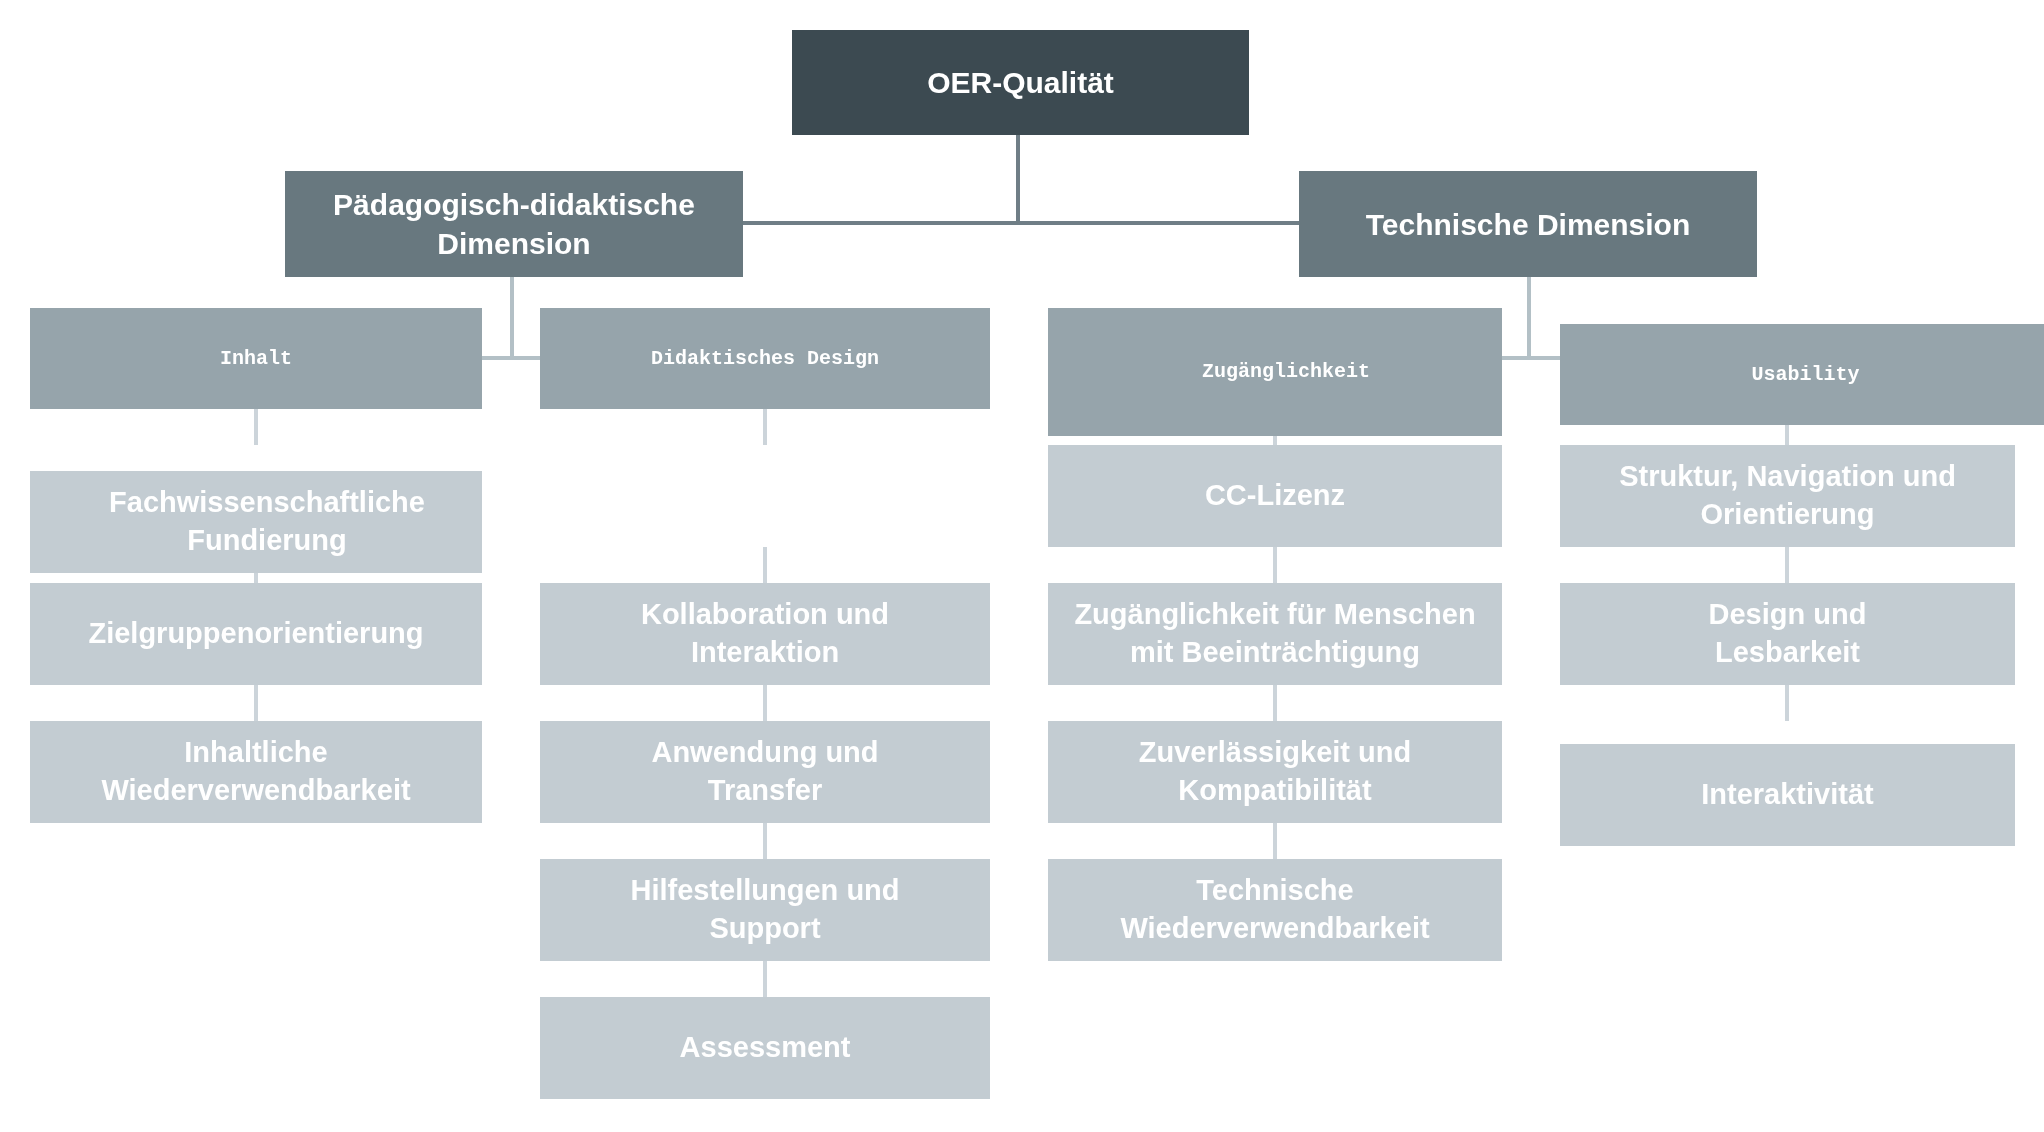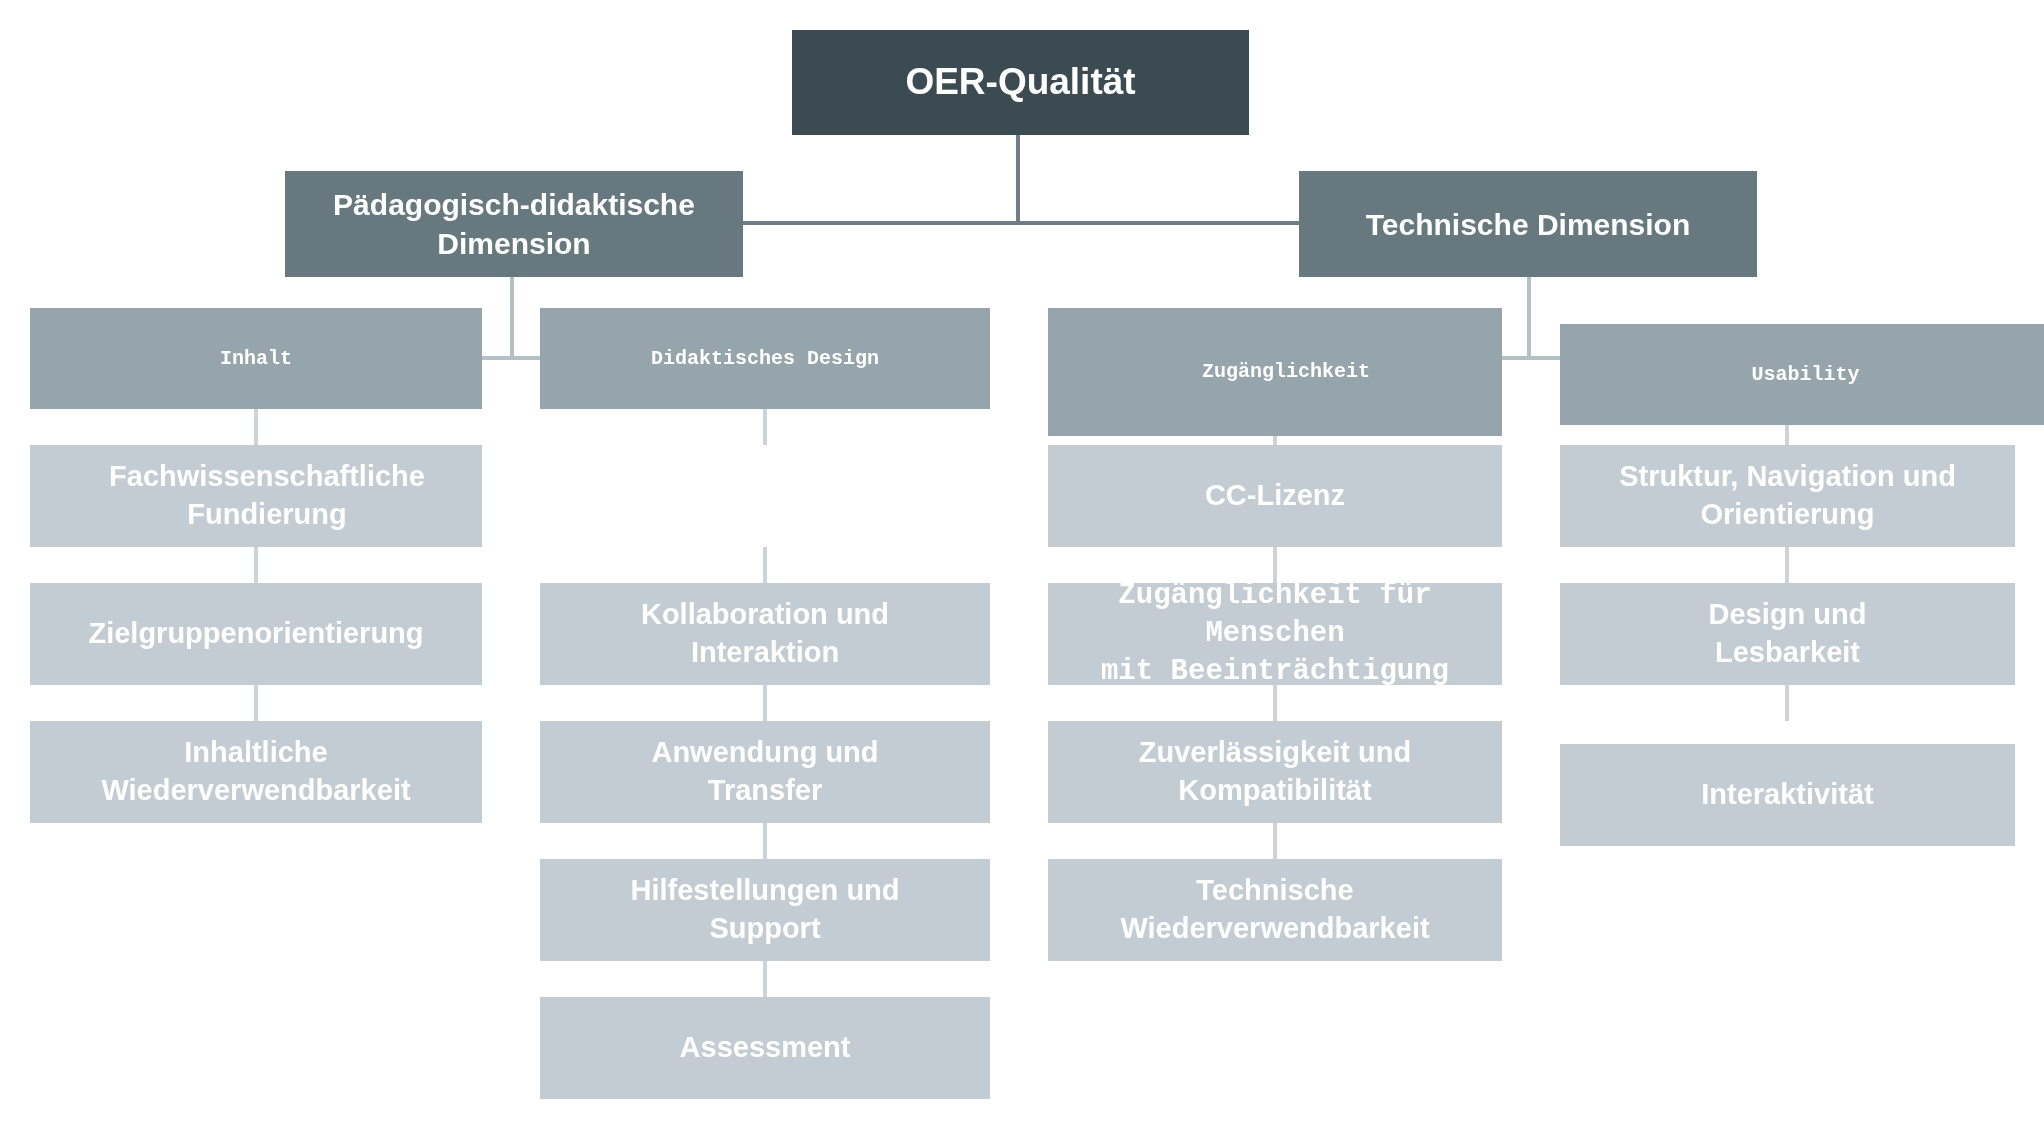--- a/index.html
+++ b/index.html
@@ -17,21 +17,21 @@
     align-items: center;
     justify-content: center;
     text-align: center;
     color: #ffffff;
     font-weight: bold;
     white-space: pre-line;
     line-height: 1.3;
     box-sizing: border-box;
     padding: 4px 10px;
   }
-  .box-root   { background: #3c4a51; font-size: 37px; }
+  .box-root   { background: #3c4a51; font-size: 30px; }
   .box-dim    { background: #68787f; font-size: 30px; }
   .box-header { background: #96a4ab; font-size: 20px; font-family: Liberation Mono, monospace; }
   .box-item   { background: #c3ccd2; font-size: 29px; }
   .line        { position: absolute; }
   .line-dark   { background: #6f7e86; }
   .line-mid    { background: #b3c0c6; }
   .line-light  { background: #ccd4da; }
 </style>
 </head>
 <body>
@@ -69,36 +69,36 @@
 
   <div class="box box-dim" style="left:285px; top:171px; width:458px; height:106px;">Pädagogisch-didaktische
 Dimension</div>
   <div class="box box-dim" style="left:1299px; top:171px; width:458px; height:106px;">Technische Dimension</div>
 
   <div class="box box-header" style="left:30px; top:308px; width:452px; height:101px;">Inhalt</div>
   <div class="box box-header" style="left:540px; top:308px; width:450px; height:101px;">Didaktisches Design</div>
   <div class="box box-header" style="left:1048px; top:308px; width:454px; height:128px;padding-left:32px;">Zugänglichkeit</div>
   <div class="box box-header" style="left:1560px; top:324px; width:491px; height:101px;">Usability</div>
 
-  <div class="box box-item" style="left:30px; top:445px; width:452px; height:102px;padding-left:32px;">Fachwissenschaftliche
+  <div class="box box-item" style="left:30px; top:471px; width:452px; height:102px;padding-left:32px;">Fachwissenschaftliche
 Fundierung</div>
   <div class="box box-item" style="left:30px; top:583px; width:452px; height:102px;">Zielgruppenorientierung</div>
   <div class="box box-item" style="left:30px; top:721px; width:452px; height:102px;">Inhaltliche
 Wiederverwendbarkeit</div>
 
   <div class="box box-item" style="left:540px; top:583px; width:450px; height:102px;">Kollaboration und
 Interaktion</div>
   <div class="box box-item" style="left:540px; top:721px; width:450px; height:102px;">Anwendung und
 Transfer</div>
   <div class="box box-item" style="left:540px; top:859px; width:450px; height:102px;">Hilfestellungen und
 Support</div>
   <div class="box box-item" style="left:540px; top:997px; width:450px; height:102px;">Assessment</div>
 
   <div class="box box-item" style="left:1048px; top:445px; width:454px; height:102px;">CC-Lizenz</div>
-  <div class="box box-item" style="left:1048px; top:583px; width:454px; height:102px;font-family:Liberation Mono, monospace;">Zugänglichkeit für Menschen
+  <div class="box box-item" style="left:1048px; top:583px; width:454px; height:102px;">Zugänglichkeit für Menschen
 mit Beeinträchtigung</div>
   <div class="box box-item" style="left:1048px; top:721px; width:454px; height:102px;">Zuverlässigkeit und
 Kompatibilität</div>
   <div class="box box-item" style="left:1048px; top:859px; width:454px; height:102px;">Technische
 Wiederverwendbarkeit</div>
 
   <div class="box box-item" style="left:1560px; top:445px; width:455px; height:102px;">Struktur, Navigation und
 Orientierung</div>
   <div class="box box-item" style="left:1560px; top:583px; width:455px; height:102px;">Design und
 Lesbarkeit</div>

